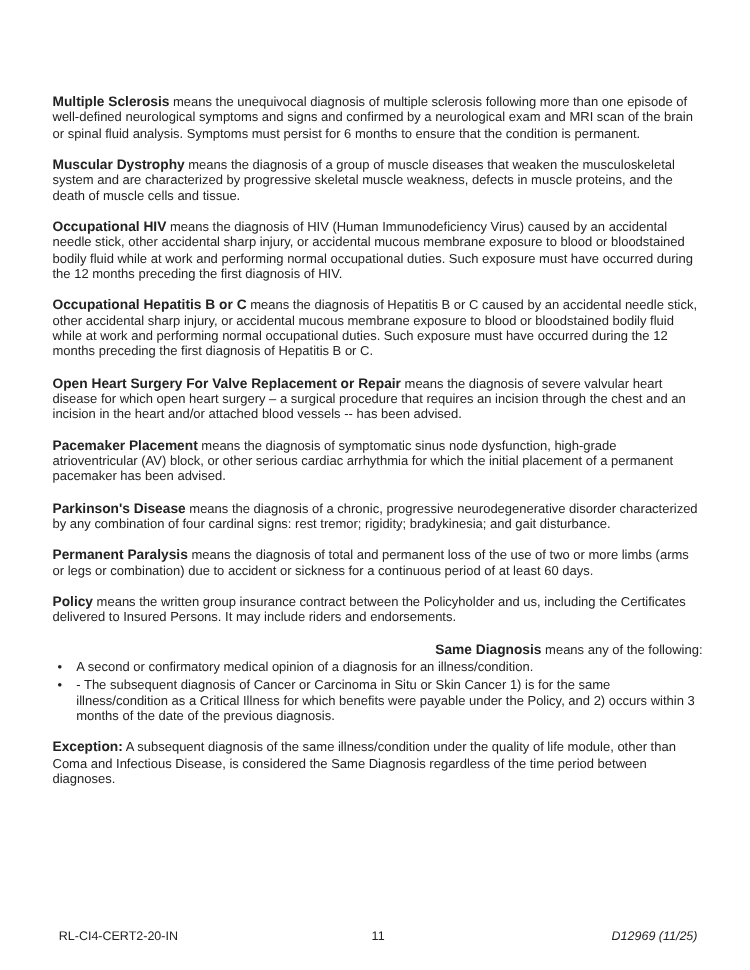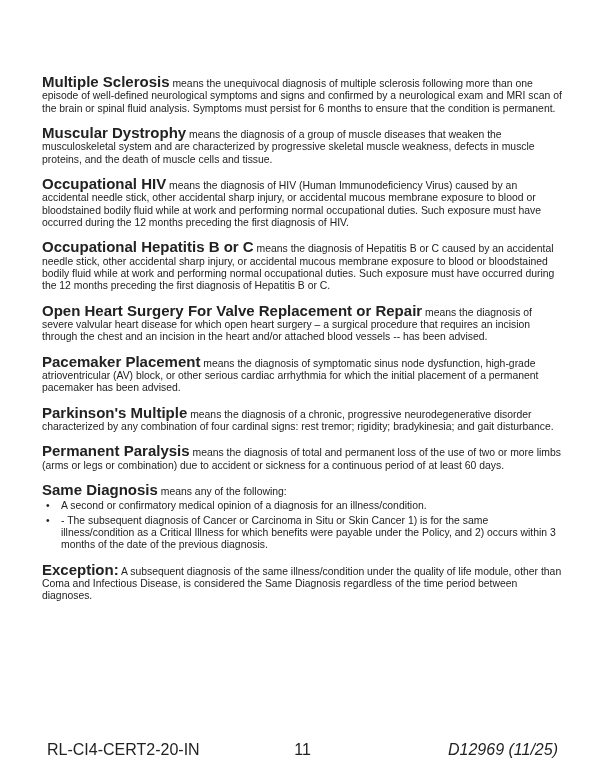--- a/index.html
+++ b/index.html
@@ -23,27 +23,28 @@
     top: 76px;
     left: 42px;
     right: 38px;
     text-align: left;
   }
   p.def {
     margin: 0 0 12.25px 0;
   }
   .term {
     font-weight: bold;
-    font-size: 15px;
+    font-size: 11px;
   }
   .same-block {
     margin: 0 0 12.25px 0;
   }
   .same-block p.def {
     margin: 0;
+    text-align: right;
   }
   .bullet {
     display: flex;
     margin-top: 2px;
   }
   .bullet-marker {
     flex: 0 0 15px;
     padding-left: 4px;
   }
   .bullet-body {
@@ -51,21 +52,21 @@
   }
   .exception {
     margin: 12.25px 0 0 0;
   }
   .footer {
     position: absolute;
     top: 744px;
     left: 47px;
     right: 42px;
     display: flex;
-    font-size: 16px;
+    font-size: 10px;
   }
   .footer .left   { flex: 1; text-align: left; }
   .footer .center { flex: 1; text-align: center; }
   .footer .right  { flex: 1; text-align: right; font-style: italic; }
 </style>
 </head>
 <body>
 
 <div class="page">
   <div class="content">
@@ -95,29 +96,33 @@
       <strong class="term">Open Heart Surgery For Valve Replacement or Repair</strong>
       <span>means the diagnosis of severe valvular heart disease for which open heart surgery – a surgical procedure that requires an incision through the chest and an incision in the heart and/or attached blood vessels -- has been advised.</span>
     </p>
 
     <p class="def">
       <strong class="term">Pacemaker Placement</strong>
       <span>means the diagnosis of symptomatic sinus node dysfunction, high-grade atrioventricular (AV) block, or other serious cardiac arrhythmia for which the initial placement of a permanent pacemaker has been advised.</span>
     </p>
 
     <p class="def">
-      <strong class="term">Parkinson's Multiple</strong>
+      <strong class="term">Parkinson's Disease</strong>
       <span>means the diagnosis of a chronic, progressive neurodegenerative disorder characterized by any combination of four cardinal signs: rest tremor; rigidity; bradykinesia; and gait disturbance.</span>
     </p>
 
     <p class="def">
       <strong class="term">Permanent Paralysis</strong>
       <span>means the diagnosis of total and permanent loss of the use of two or more limbs (arms or legs or combination) due to accident or sickness for a continuous period of at least 60 days.</span>
     </p>
 
+    <p class="def">
+      <strong class="term">Policy</strong>
+      <span>means the written group insurance contract between the Policyholder and us, including the Certificates delivered to Insured Persons. It may include riders and endorsements.</span>
+    </p>
 
 
 
     <div class="same-block">
       <p class="def">
         <strong class="term">Same Diagnosis</strong>
         <span>means any of the following:</span>
       </p>
       <div class="bullet">
         <span class="bullet-marker">•</span>

